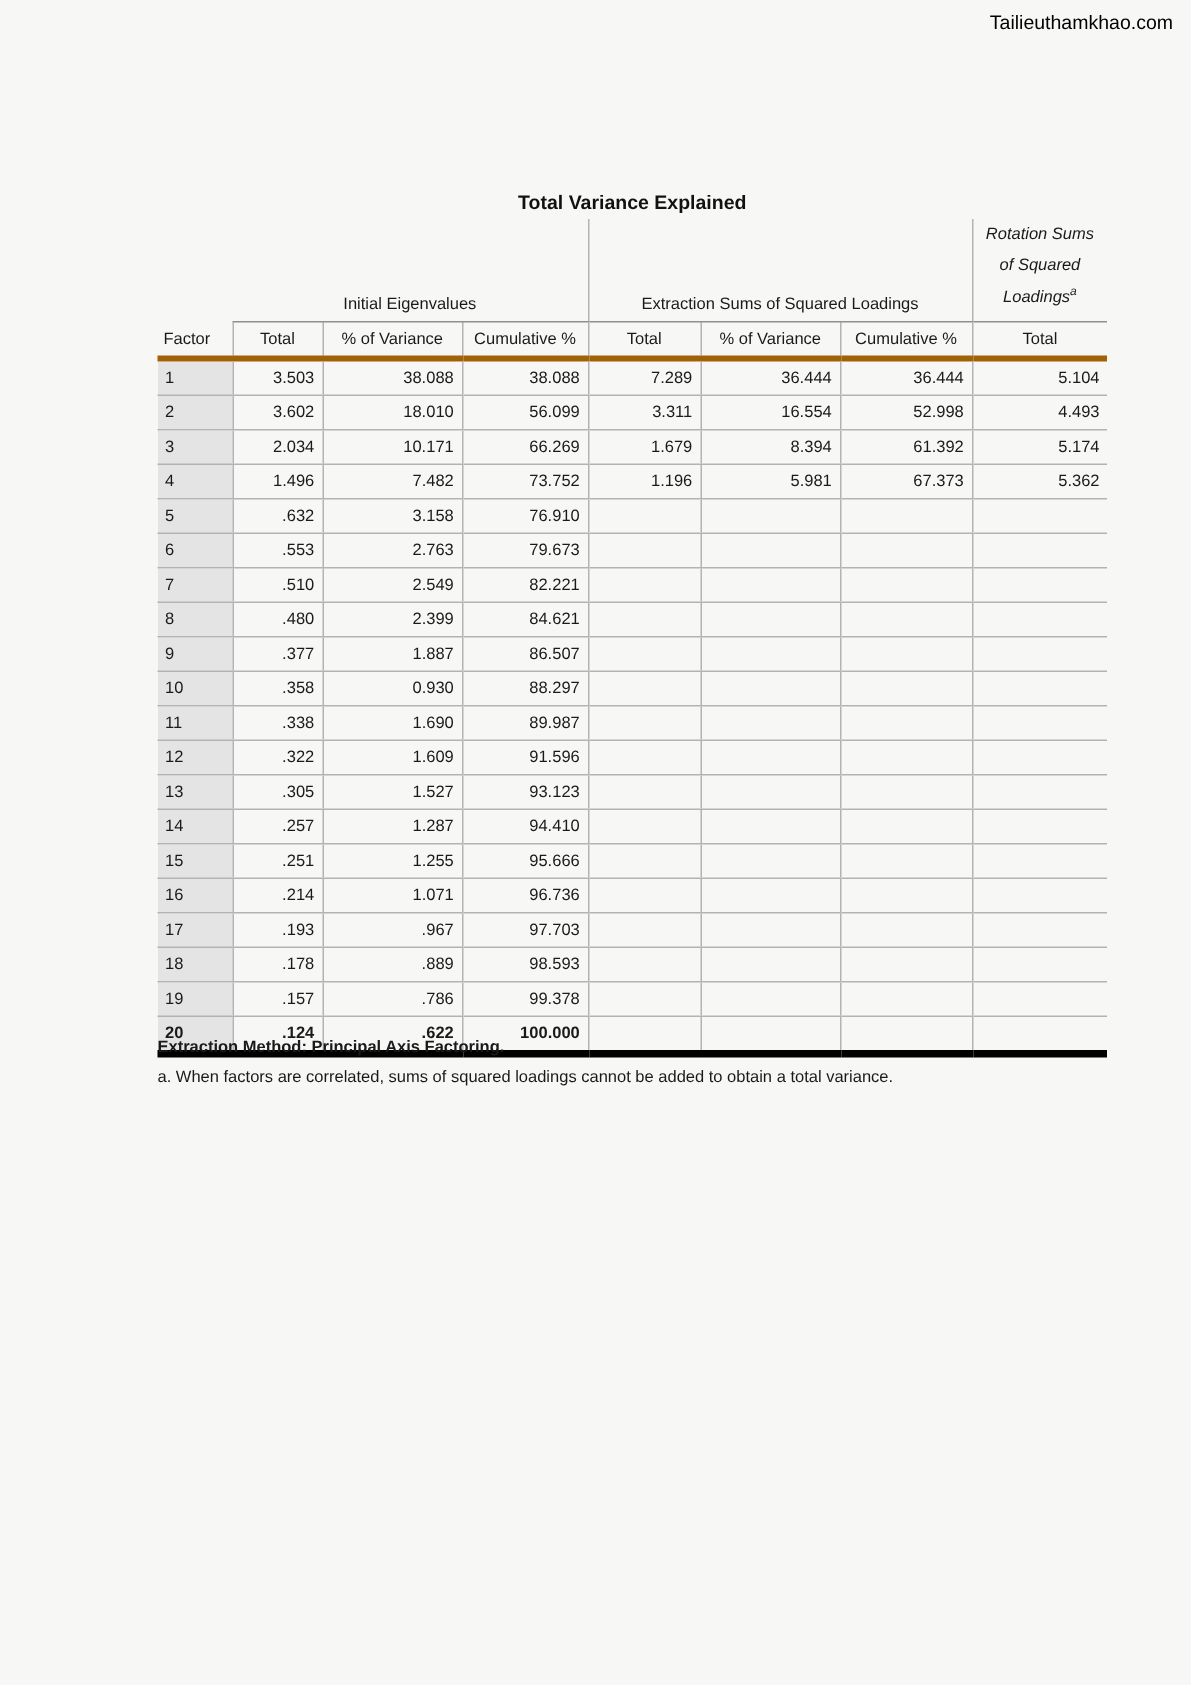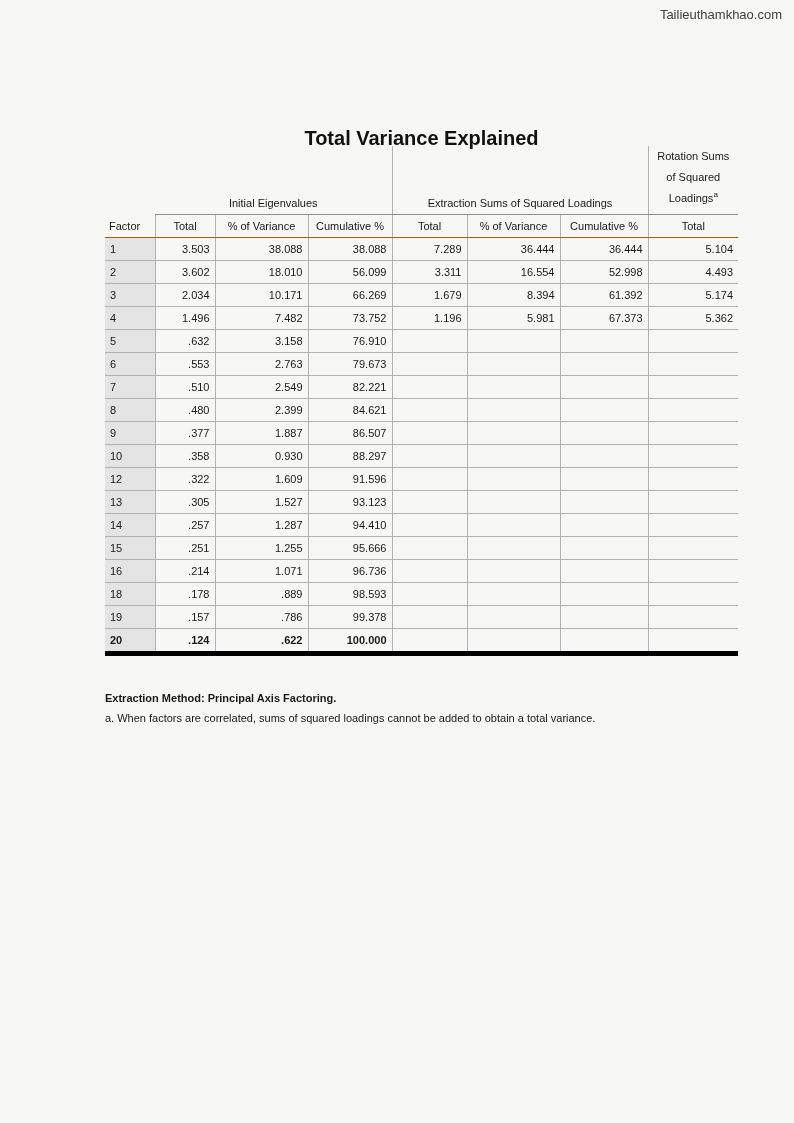--- a/index.html
+++ b/index.html
@@ -1,35 +1,35 @@
 <!DOCTYPE html>
 <html><head>
 <meta charset="utf-8">
 <style>
   html,body { margin:0; padding:0; }
   body { background:#f7f7f6; font-family:"Liberation Sans", sans-serif; }
   .page { position:relative; width:794px; height:1123px; background:#f7f7f6; overflow:hidden; }
 
-  .watermark { position:absolute; top:7px; right:12px; font-size:13px; color:#404040; }
+  .watermark { position:absolute; top:7px; right:12px; font-size:13px; color:#000000; }
 
   .table-title { position:absolute; top:127px; left:105px; width:633px; text-align:center;
-                 font-size:20px; font-weight:700; color:#111; }
+                 font-size:13px; font-weight:700; color:#111; }
 
   table.spss { position:absolute; left:105px; top:146px; width:633px;
                border-collapse:collapse; table-layout:fixed; font-size:11px; color:#1a1a1a; }
   table.spss th { font-weight:400; }
 
   tr.sp-row th { vertical-align:bottom; text-align:center; padding:0 4px 5px 4px; height:62px; }
   tr.sp-row th.underlined { border-bottom:1px solid #8f8f8f; }
   tr.sp-row th.vline { border-left:1px solid #b3b3b3; }
-  tr.sp-row th.rotation div { line-height:21px; }
+  tr.sp-row th.rotation div { line-height:21px;font-style:italic; }
   tr.sp-row sup { font-size:8px; line-height:0; }
 
   tr.ch-row th { height:22px; text-align:center; padding:0 4px;
-                 border-bottom:1px solid #a16207; border-left:1px solid #b3b3b3; }
+                 border-bottom:4px solid #a16207; border-left:1px solid #b3b3b3; }
   tr.ch-row th:first-child { text-align:left; border-left:none; padding-left:4px; }
 
   tbody td { height:22px; padding:0 5px; text-align:right;
              border-bottom:1px solid #b3b3b3; border-left:1px solid #b3b3b3;
              overflow:hidden; white-space:nowrap; }
   tbody td.factor { background:#e4e4e4; text-align:left; border-left:none; padding-left:5px; }
   tbody tr:last-child td { border-bottom:5px solid #000000;font-weight:bold; }
 
   .footnote { position:absolute; left:105px; font-size:11px; color:#1a1a1a; }
   .footnote.method { top:692px;font-weight:bold; }
@@ -172,20 +172,30 @@
           <td class="factor">10</td>
           <td class="num">.358</td>
           <td class="num">0.930</td>
           <td class="num">88.297</td>
           <td class="num"></td>
           <td class="num"></td>
           <td class="num"></td>
           <td class="num"></td>
         </tr>
         <tr>
+          <td class="factor">11</td>
+          <td class="num">.338</td>
+          <td class="num">1.690</td>
+          <td class="num">89.987</td>
+          <td class="num"></td>
+          <td class="num"></td>
+          <td class="num"></td>
+          <td class="num"></td>
+        </tr>
+        <tr>
           <td class="factor">12</td>
           <td class="num">.322</td>
           <td class="num">1.609</td>
           <td class="num">91.596</td>
           <td class="num"></td>
           <td class="num"></td>
           <td class="num"></td>
           <td class="num"></td>
         </tr>
         <tr>
@@ -222,20 +232,30 @@
           <td class="factor">16</td>
           <td class="num">.214</td>
           <td class="num">1.071</td>
           <td class="num">96.736</td>
           <td class="num"></td>
           <td class="num"></td>
           <td class="num"></td>
           <td class="num"></td>
         </tr>
         <tr>
+          <td class="factor">17</td>
+          <td class="num">.193</td>
+          <td class="num">.967</td>
+          <td class="num">97.703</td>
+          <td class="num"></td>
+          <td class="num"></td>
+          <td class="num"></td>
+          <td class="num"></td>
+        </tr>
+        <tr>
           <td class="factor">18</td>
           <td class="num">.178</td>
           <td class="num">.889</td>
           <td class="num">98.593</td>
           <td class="num"></td>
           <td class="num"></td>
           <td class="num"></td>
           <td class="num"></td>
         </tr>
         <tr>

